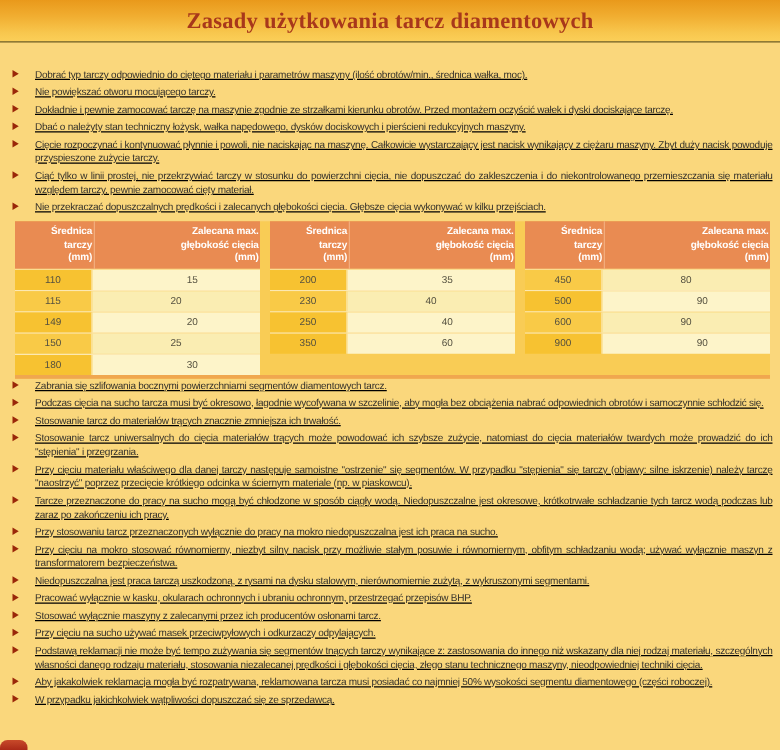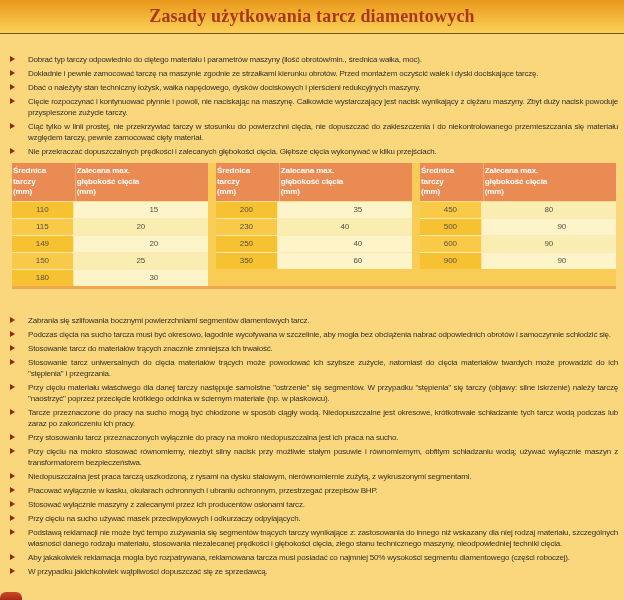--- a/index.html
+++ b/index.html
@@ -16,44 +16,44 @@
     border-bottom:1px solid #6C5C20;
     display:flex;align-items:center;justify-content:center;
   }
   .banner h1{
     margin:0;
     font-family:"Liberation Serif", serif;
     font-size:18px;font-weight:bold;color:#A8381B;letter-spacing:.2px;
   }
   
   .content{padding:0 6px 0 10px;}
-  ul.rules{list-style:none;margin:0;padding:0;}
+  ul.rules{list-style:none;margin:0;padding:0;text-decoration:underline;}
   ul.rules.first{margin-top:20px;}
-  ul.rules.second{margin-top:26px;}
+  ul.rules.second{margin-top:0;}
   ul.rules li{
     display:flex;gap:13px;margin:0 0 3px 0;
     font-size:8px;line-height:11px;letter-spacing:-0.2px;
     color:#33302A;text-align:justify;
   }
   .blt{
     flex:0 0 auto;width:0;height:0;margin-top:2px;
     border-left:5px solid #9A2709;
     border-top:3px solid transparent;
     border-bottom:3px solid transparent;
   }
   .txt{flex:1;}
   
   .dtable{
     display:flex;gap:8px;
     margin:6px 2px 0 2px;
     background:#F9CC55;
     border-bottom:3px solid #F0A74F;
   }
   .tgroup{flex:1;display:flex;flex-direction:column;}
-  .thead{display:flex;background:#E98B52;color:#FFFFFF;font-weight:bold;text-align:left;}
+  .thead{display:flex;background:#E98B52;color:#FFFFFF;font-weight:bold;text-align:right;}
   .th{padding:3px 1px;font-size:8px;line-height:10.5px;letter-spacing:-0.1px;}
   .th.dia{width:31%;border-right:1px solid #F2AC7C;}
   .th.dep{flex:1;}
   .trow{display:flex;}
   .trow + .trow{border-top:1px solid rgba(255,255,255,.55);}
   .thead + .trow{border-top:1px solid rgba(255,255,255,.35);}
   .td{font-size:8px;line-height:16px;text-align:center;color:#54503F;}
   .td.dia{width:31%;border-right:1px solid rgba(255,255,255,.55);}
   .td.dep{flex:1;}
   .trow.odd  .dia{background:#F7C231;}
@@ -76,20 +76,24 @@
 
 <div class="content">
 
   <ul class="rules first">
     <li>
         <span class="blt"></span>
         <span class="txt">Dobrać typ tarczy odpowiednio do ciętego materiału i parametrów maszyny (ilość obrotów/min., średnica wałka, moc).</span>
       </li>
     <li>
         <span class="blt"></span>
+        <span class="txt">Nie powiększać otworu mocującego tarczy.</span>
+      </li>
+    <li>
+        <span class="blt"></span>
         <span class="txt">Dokładnie i pewnie zamocować tarczę na maszynie zgodnie ze strzałkami kierunku obrotów. Przed montażem oczyścić wałek i dyski dociskające tarczę.</span>
       </li>
     <li>
         <span class="blt"></span>
         <span class="txt">Dbać o należyty stan techniczny łożysk, wałka napędowego, dysków dociskowych i pierścieni redukcyjnych maszyny.</span>
       </li>
     <li>
         <span class="blt"></span>
         <span class="txt">Cięcie rozpoczynać i kontynuować płynnie i powoli, nie naciskając na maszynę. Całkowicie wystarczający jest nacisk wynikający z ciężaru maszyny. Zbyt duży nacisk powoduje przyspieszone zużycie tarczy.</span>
       </li>

